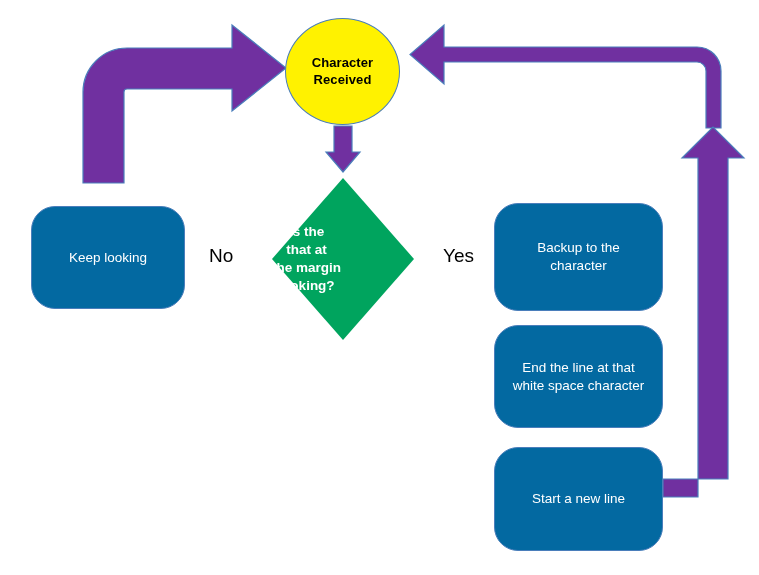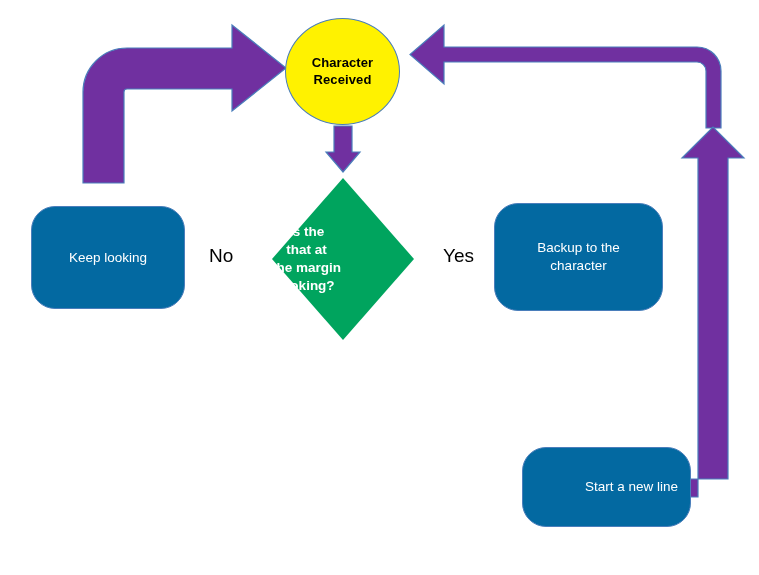--- a/index.html
+++ b/index.html
@@ -176,18 +176,24 @@
     <div class="proc-label">Keep looking</div>
   </div>
 
   <div class="node proc-node" style="left:494px; top:203px; width:169px; height:108px;">
     <div class="proc-label">
       <div>Backup to the</div>
       <div>character</div>
     </div>
   </div>
 
+  <div class="node proc-node" style="left:494px; top:325px; width:169px; height:103px;">
+    <div class="proc-label">
+      <div>End the line at that</div>
+      <div>white space character</div>
+    </div>
+  </div>
 
-  <div class="node proc-node" style="left:522px; top:447px; width:169px; height:80px;justify-content:flex-end;">
+  <div class="node proc-node" style="left:494px; top:447px; width:169px; height:104px;">
     <div class="proc-label">Start a new line</div>
   </div>
 
 </div>
 
 </body></html>

